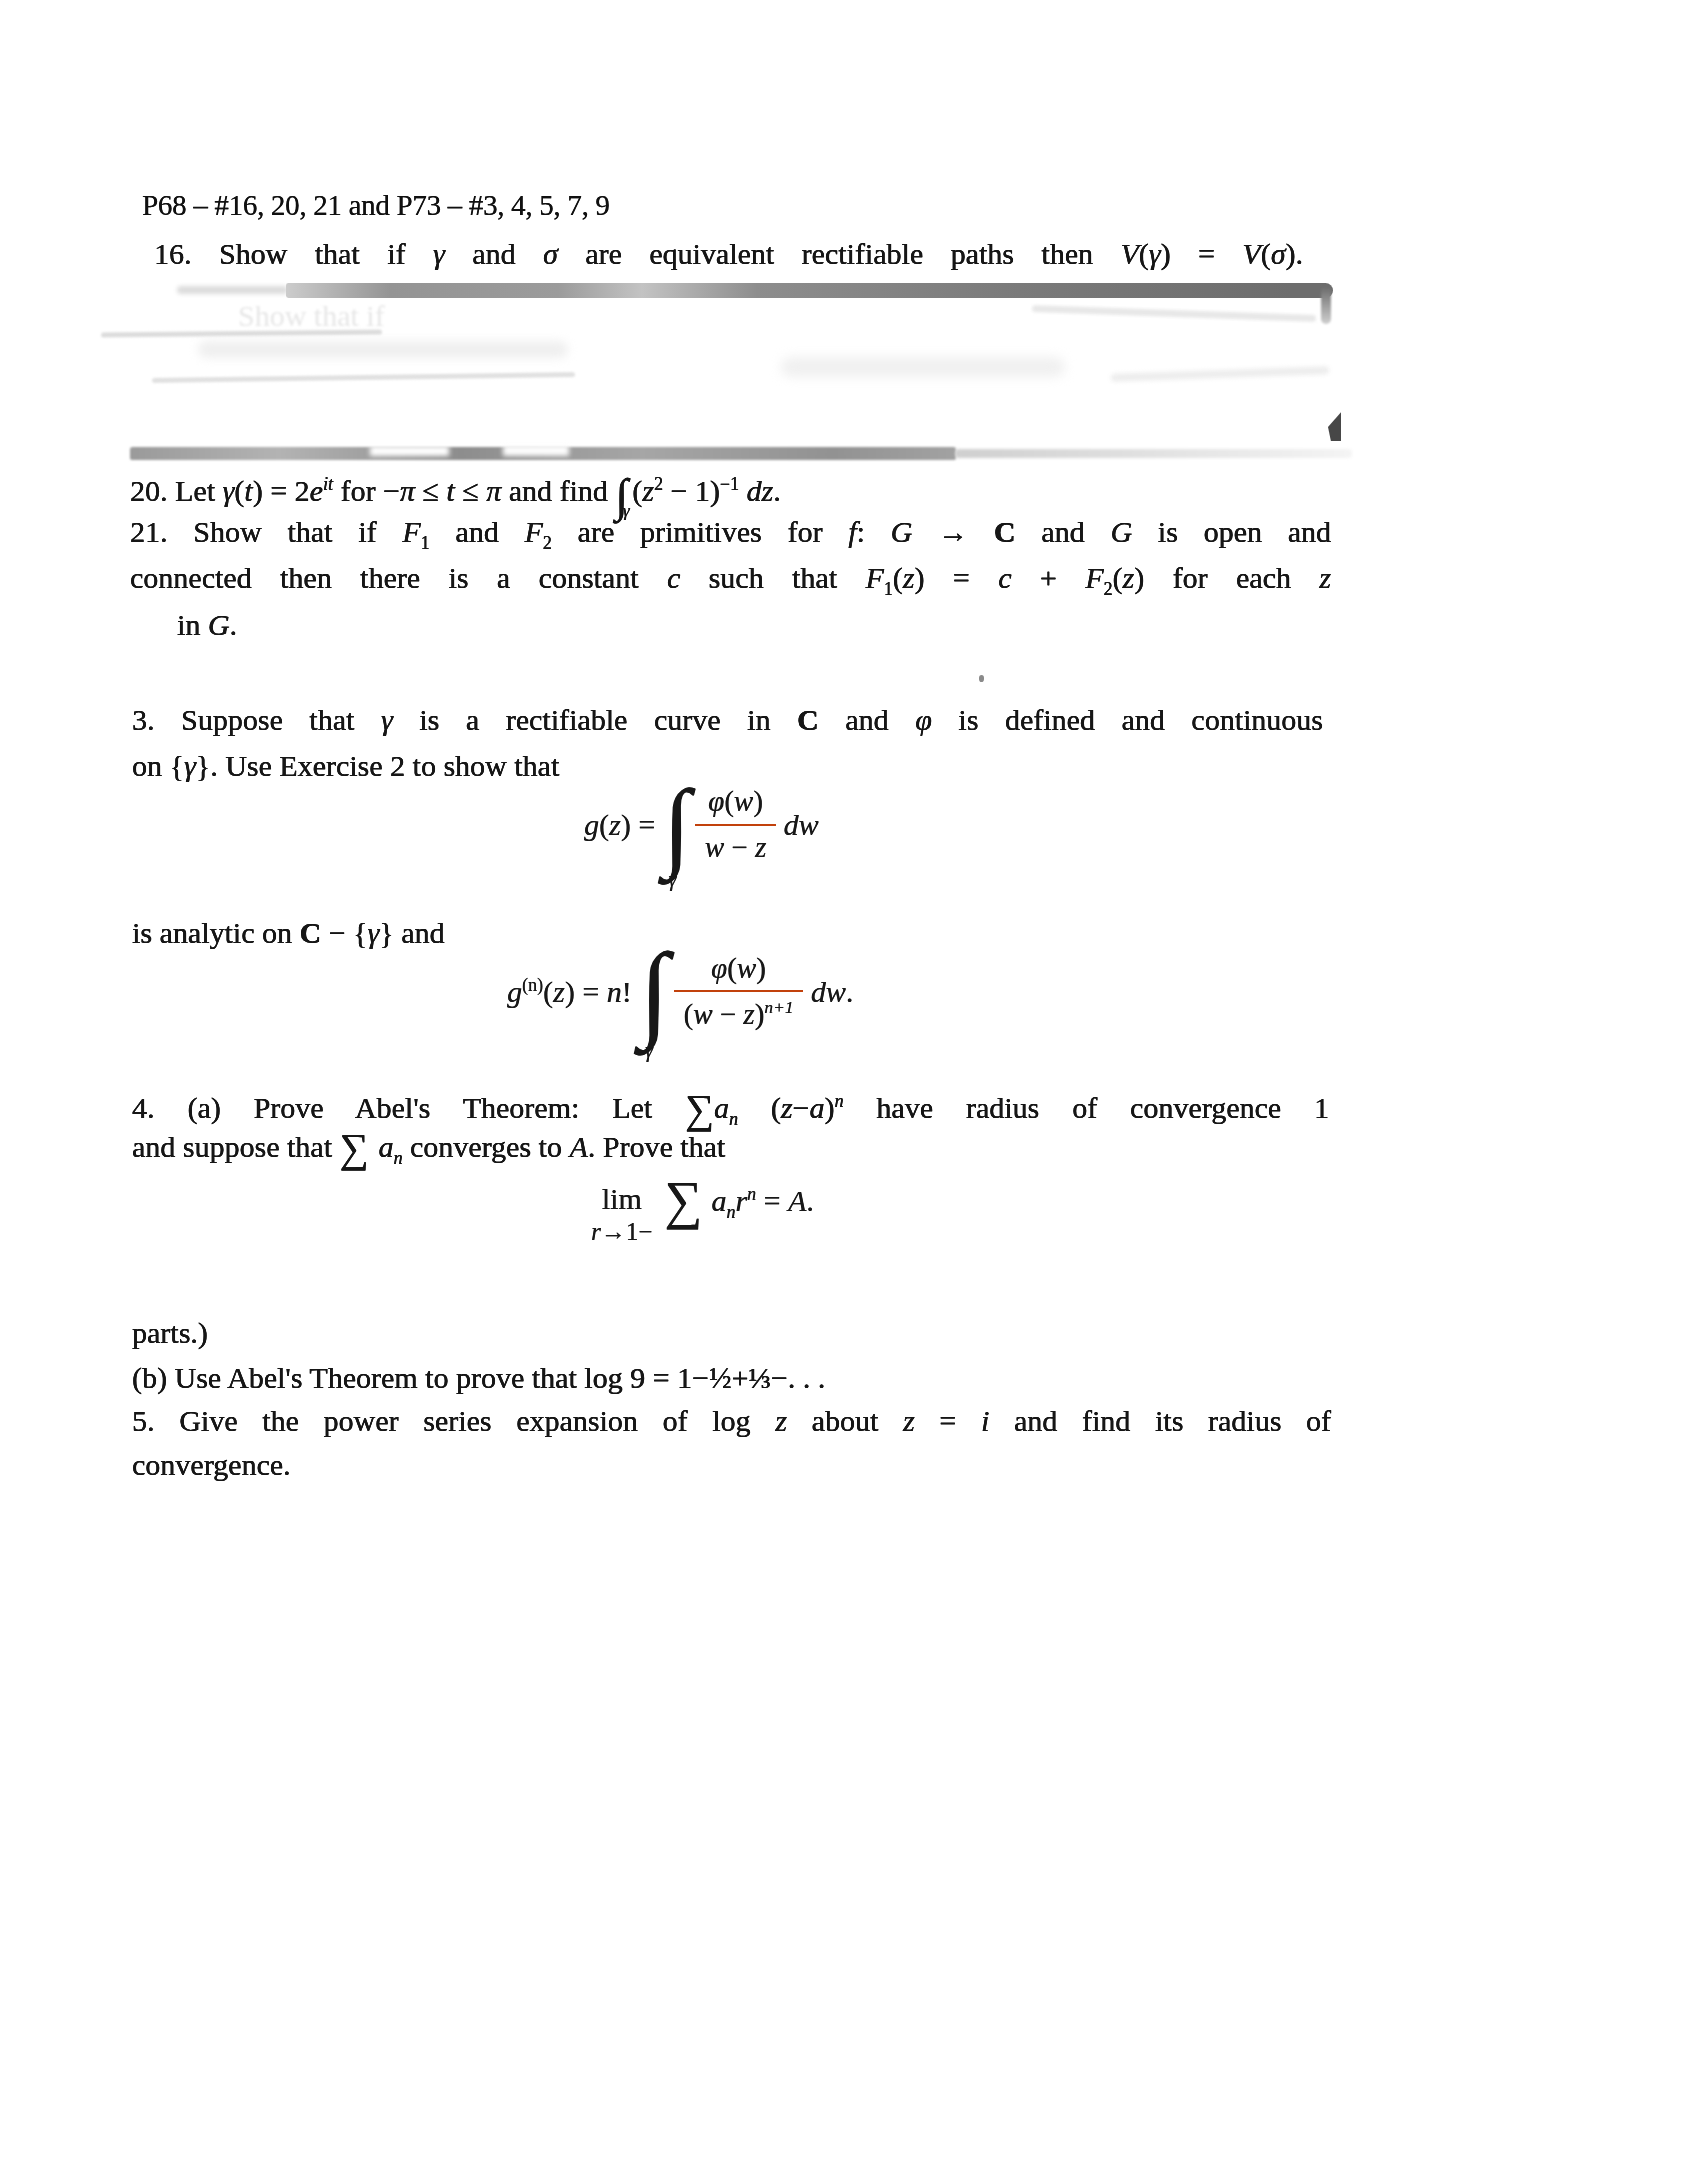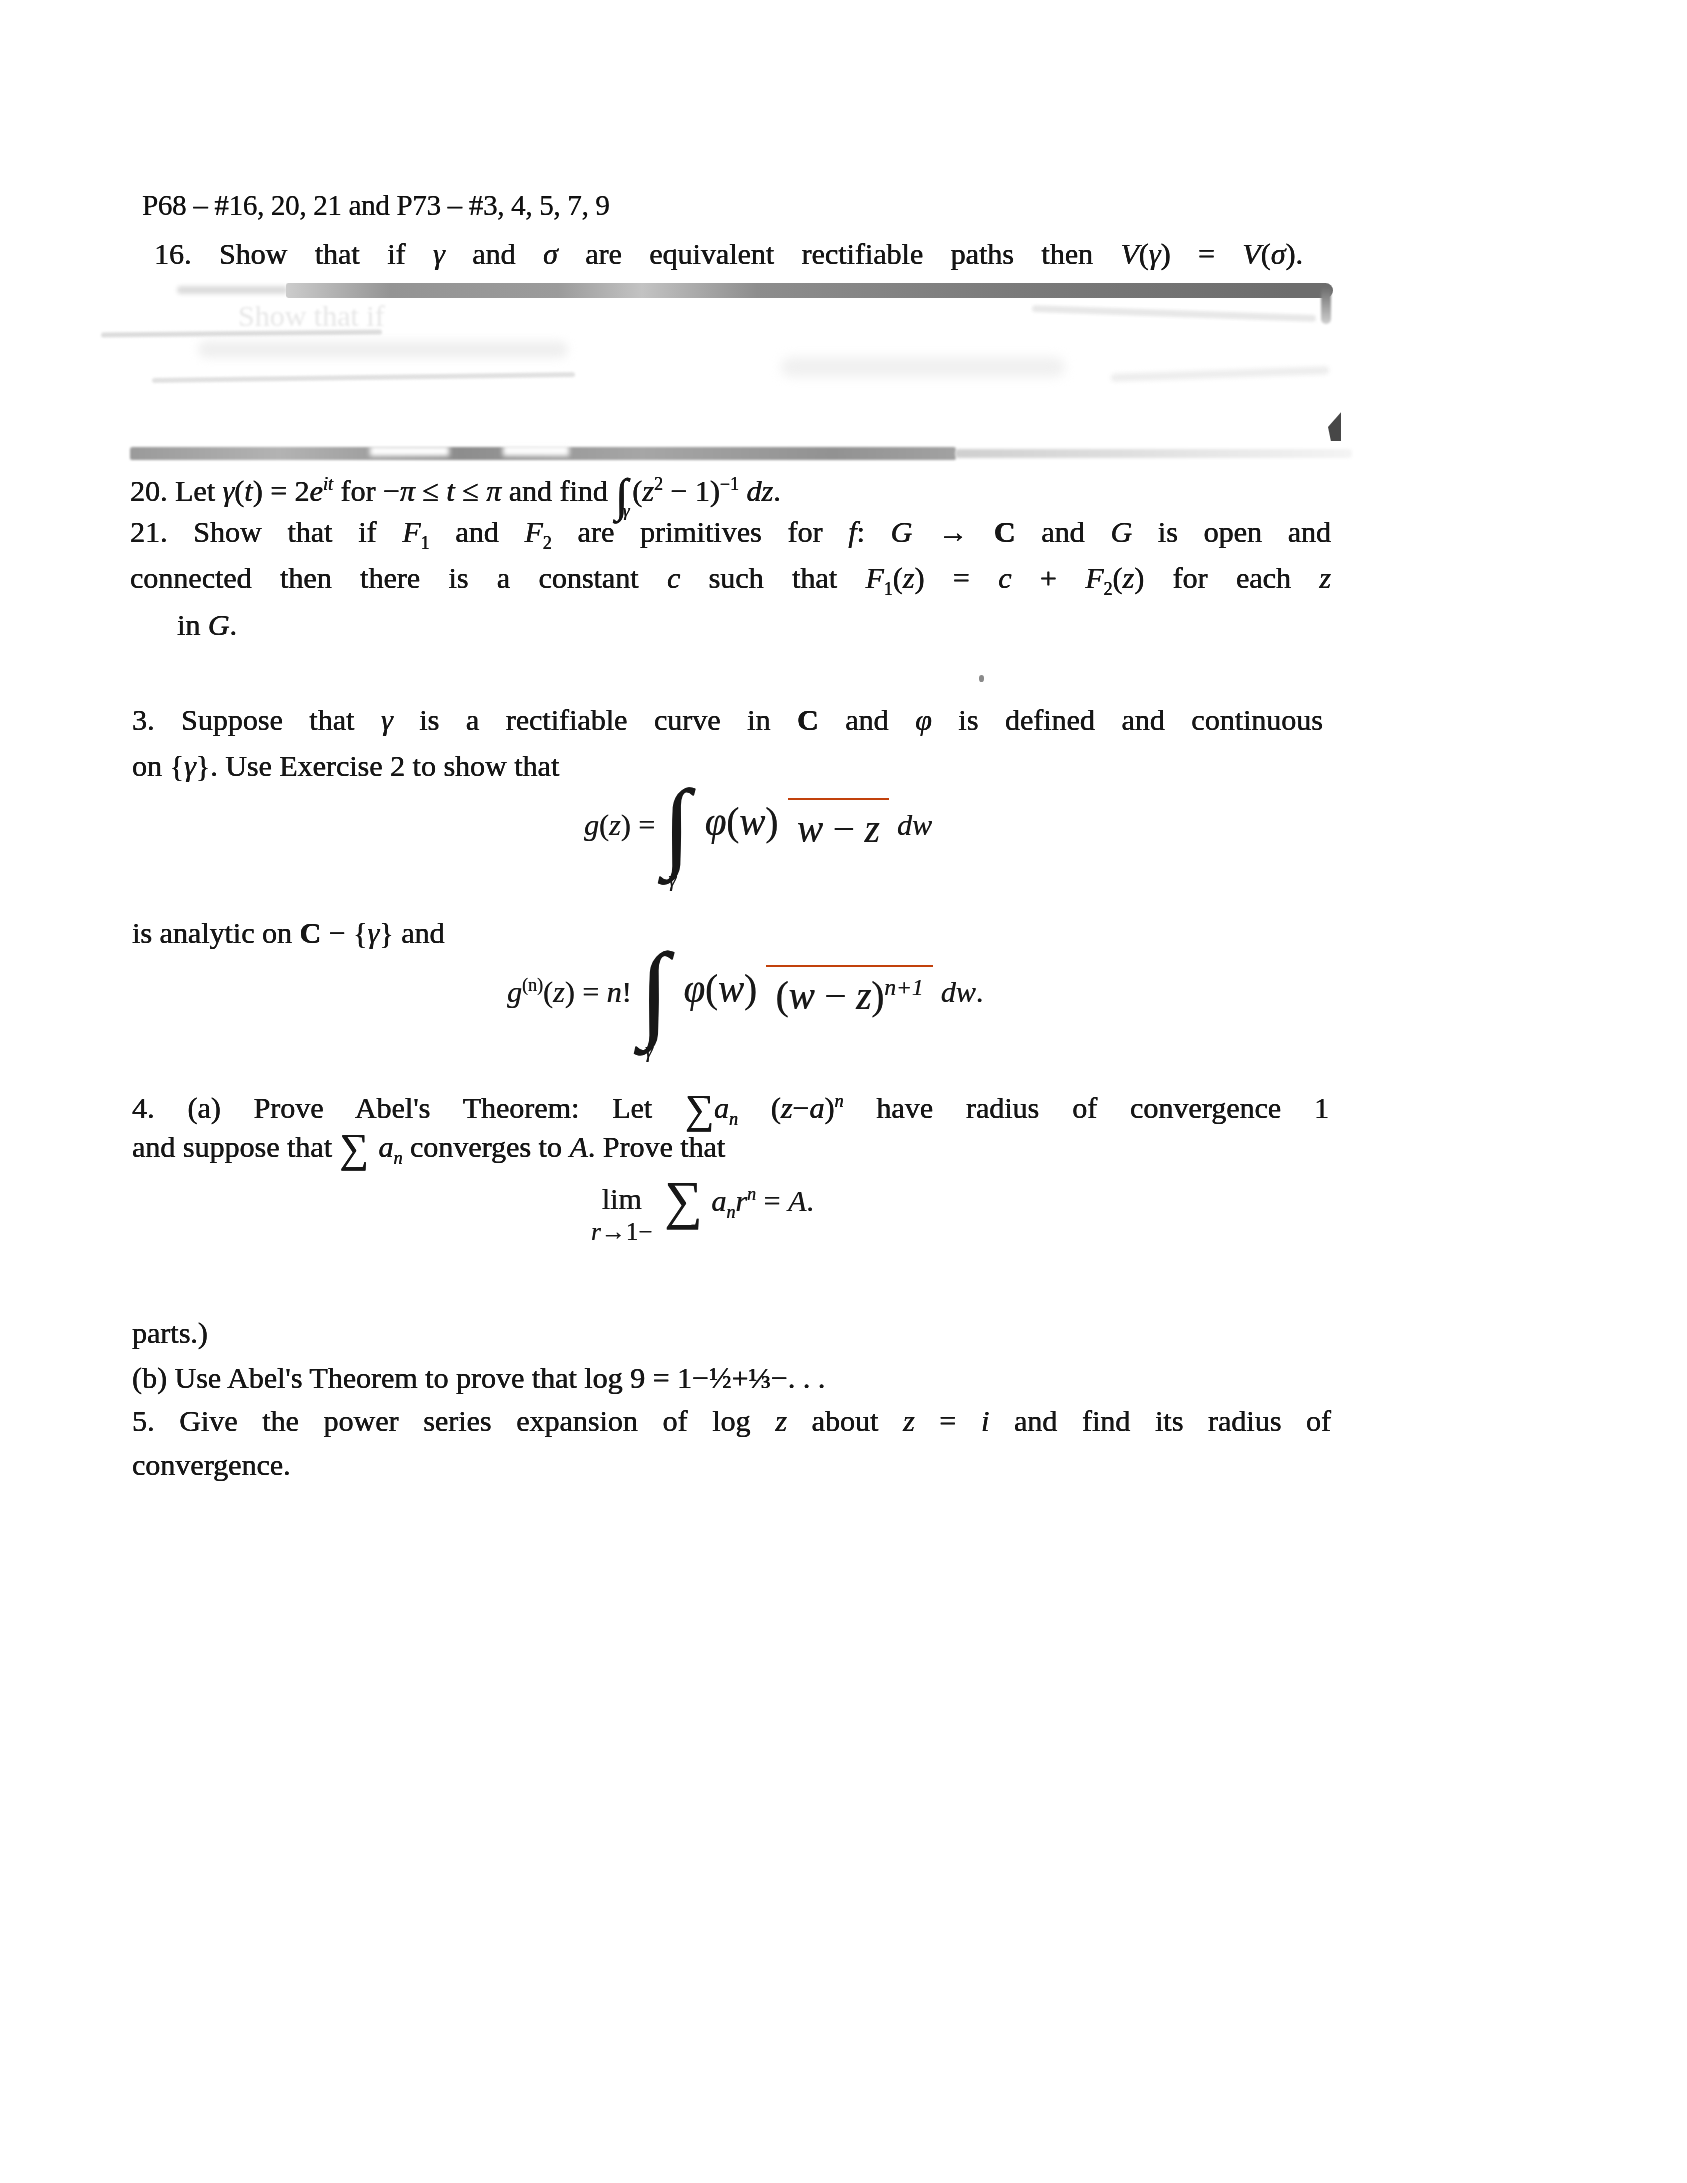--- a/index.html
+++ b/index.html
@@ -48,21 +48,21 @@
     align-items:center;
     white-space:nowrap;
     color:#181818;
     text-shadow:0.3px 0 0 currentColor;
     filter:blur(0.2px);
   }
   .int-wrap { position:relative; display:inline-block; margin:0 2.6px 0 8px; }
   .int-sign { display:block; font-size:99px; line-height:99px; font-weight:400; }
   .int-sign.tall { font-size:107px; line-height:107px; }
   .int-sub  { position:absolute; left:5.3px; bottom:-17px; font-size:20px; font-style:italic; }
-  .frac { display:inline-flex; flex-direction:row; align-items:center; margin-left:2.6px; font-size:39px; }
+  .frac { display:inline-flex; flex-direction:column; align-items:center; margin-left:2.6px; font-size:29px; }
   .fnum { padding:0 9.3px 5.3px; }
   .fden { padding:5.3px 9.3px 0; border-top:2px solid #c2410c; }
   .ftail { margin-left:8px; }
   .flhs { font-size:30px; }
 
   .limcol { display:inline-flex; flex-direction:column; align-items:center; margin-right:10.6px; }
   .limword { font-size:30px; line-height:32px; }
   .limsub { font-size:25px; margin-top:2.6px; white-space:nowrap; }
   .sumop { font-size:53px; line-height:42px; margin:-4px 9.3px 0 1.3px; }
   .limrhs { font-size:30px; margin-top:1.3px; }

